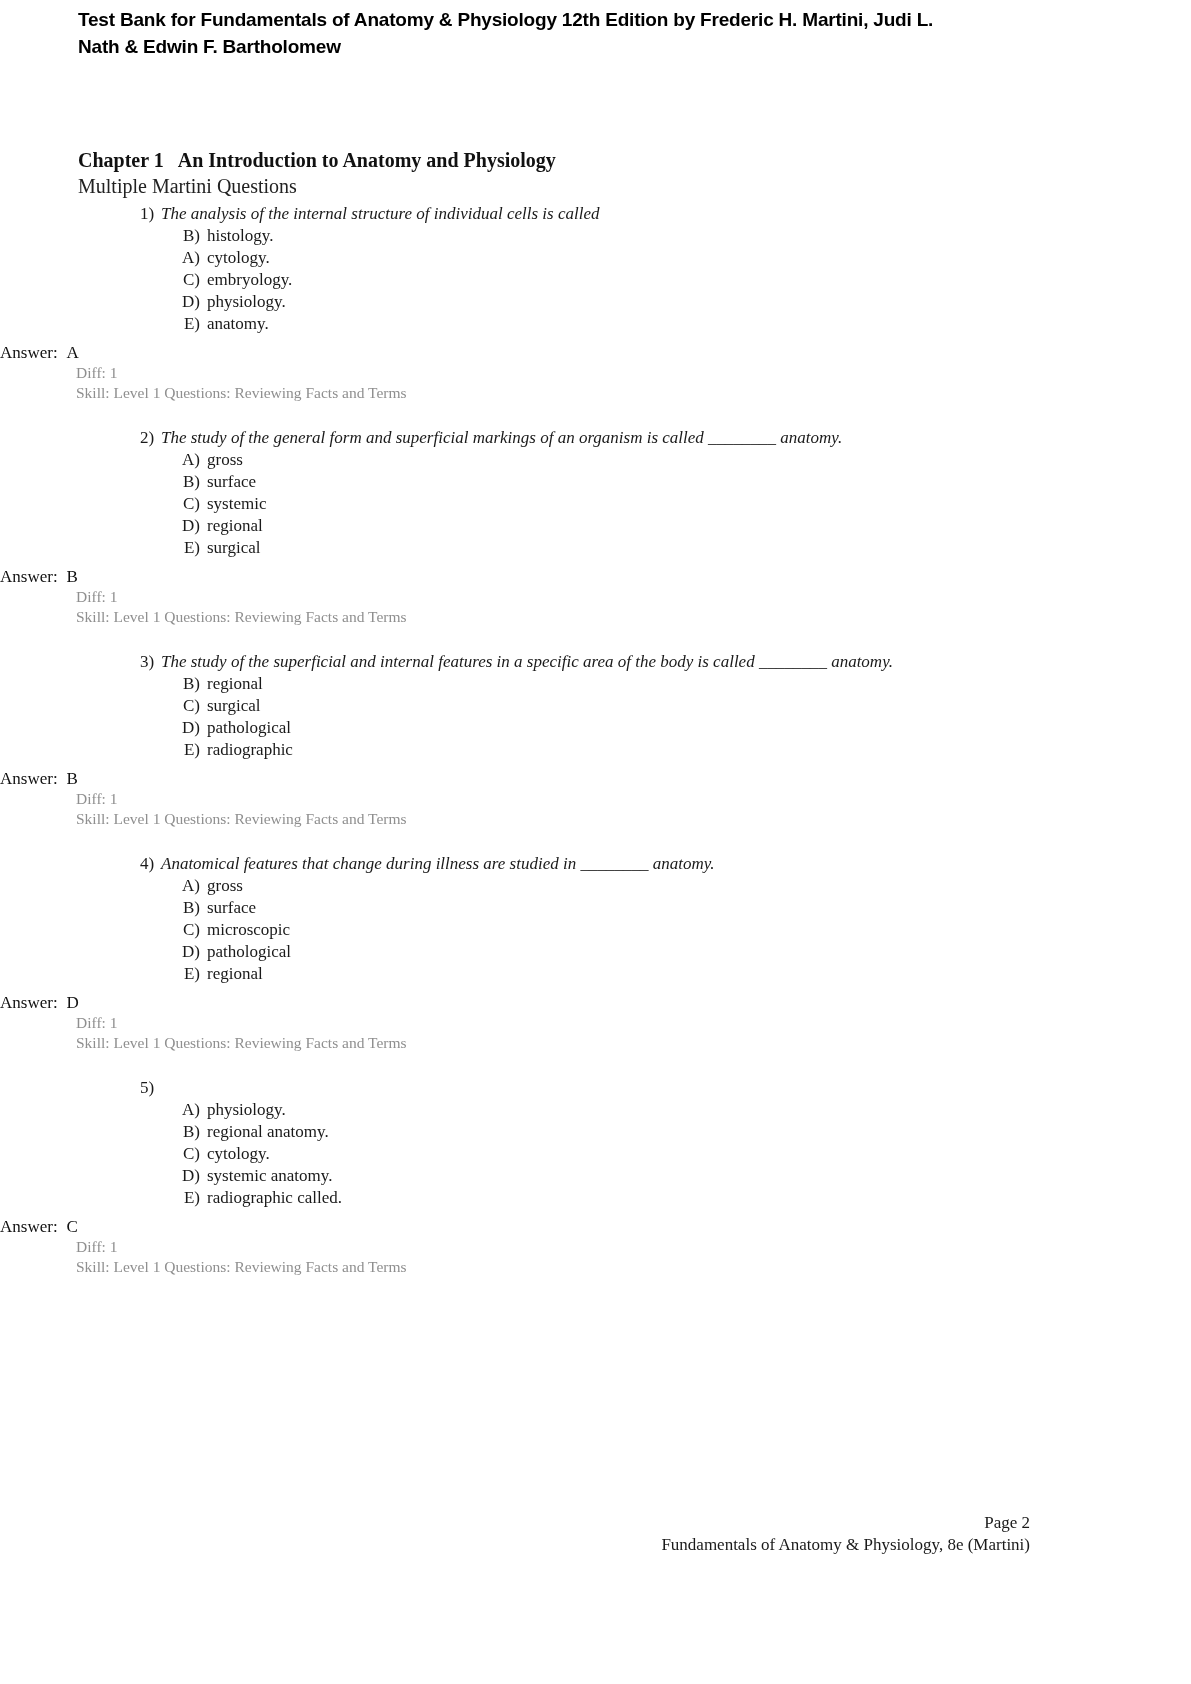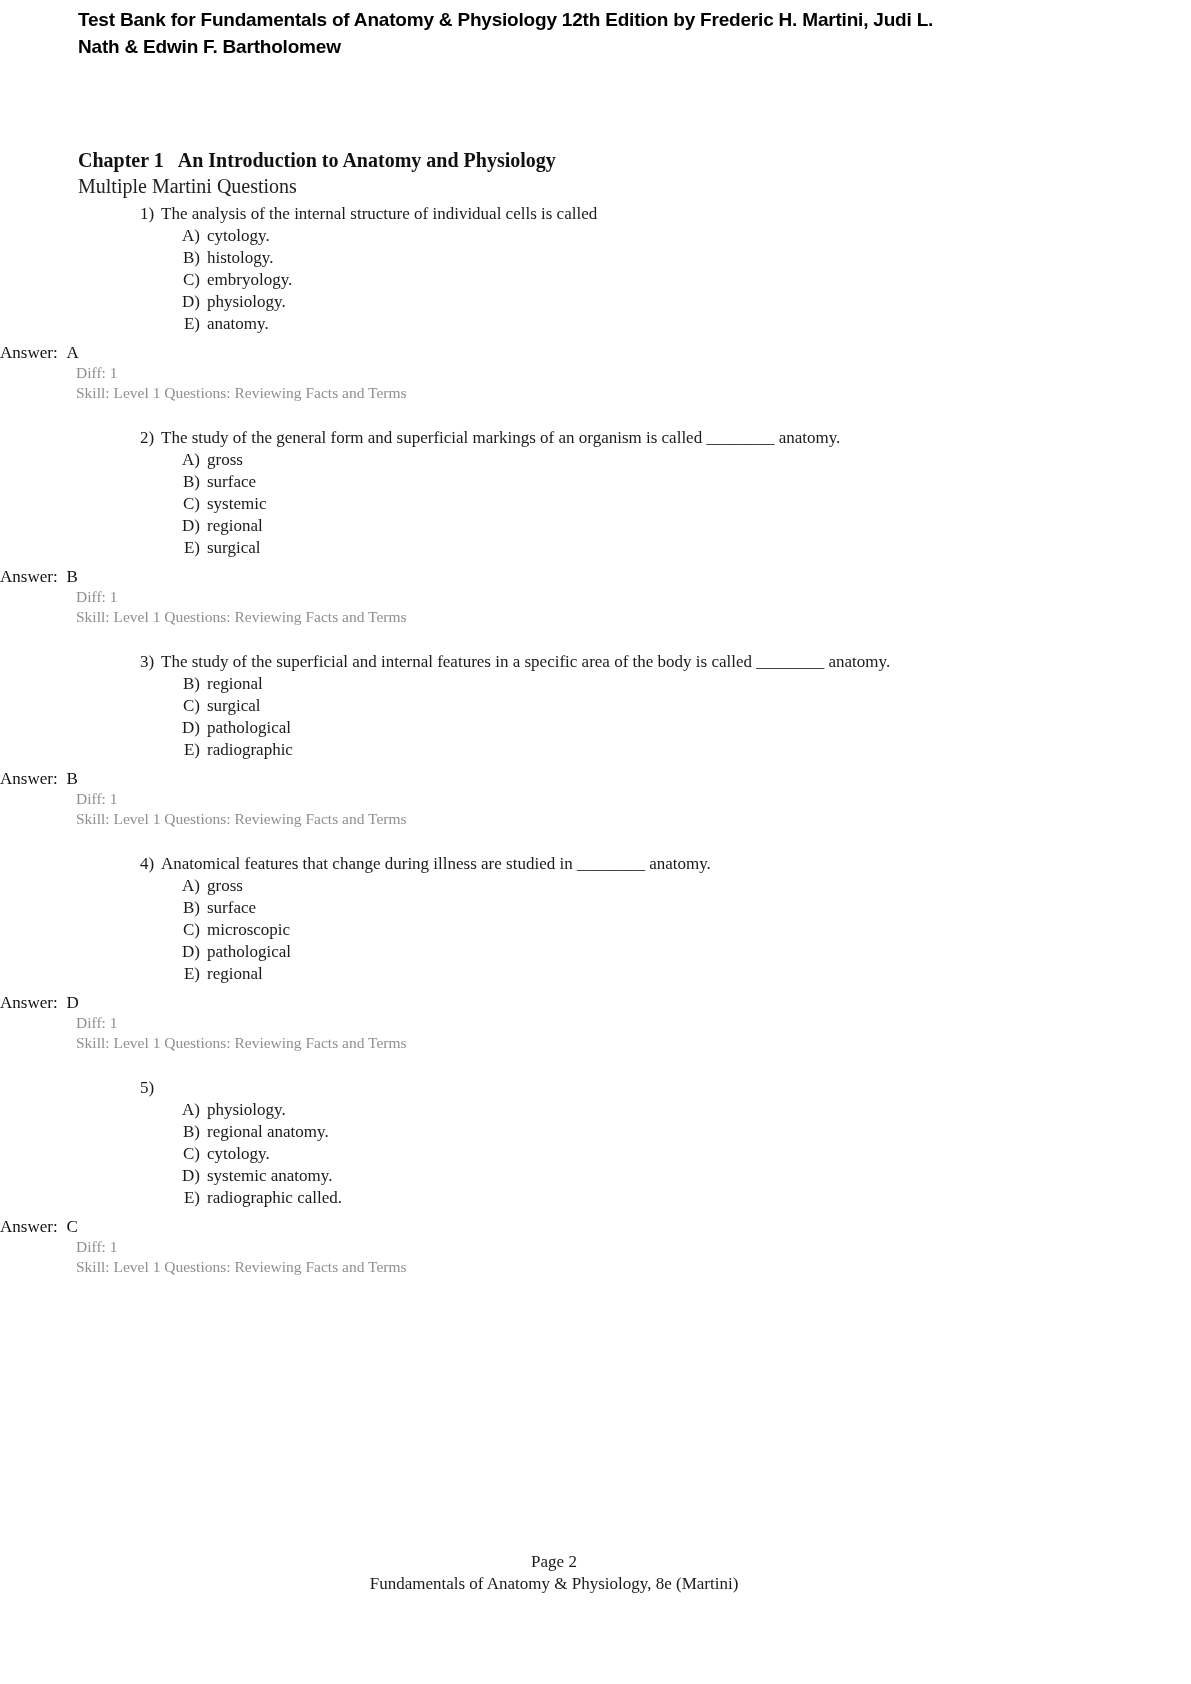--- a/index.html
+++ b/index.html
@@ -42,21 +42,21 @@
   }
   .question { margin-top: 23px; }
   .question.first { margin-top: 3px; }
   .q-line {
     display: flex;
     padding-left: 140px;
     font-size: 17px;
     line-height: 23px;
   }
   .q-num { width: 21px; flex-shrink: 0; }
-  .q-text { flex: 1; padding-right: 60px; }
+  .q-text { flex: 1; padding-right: 60px; font-style: italic; }
   .option {
     padding-left: 178px;
     font-size: 17px;
     line-height: 22px;
   }
   .opt-label {
     display: inline-block;
     width: 22px;
     text-align: right;
     margin-right: 7px;
@@ -69,24 +69,24 @@
   }
   .answer-value { margin-left: 9px; }
   .meta {
     padding-left: 76px;
     font-size: 15.5px;
     line-height: 20px;
     color: #8f8f8f;
   }
   .footer {
     position: absolute;
-    top: 1551px;
+    top: 1512px;
     left: 78px;
     width: 952px;
-    text-align: center;
+    text-align: right;
     font-size: 17px;
     line-height: 22px;
     color: #1a1a1a;
   }
 </style>
 </head>
 <body>
 
 <div class="page">
 
@@ -98,22 +98,22 @@
   <div class="chapter-heading">
     <span>Chapter 1</span><span class="chapter-title-text">An Introduction to Anatomy and Physiology</span>
   </div>
   <div class="mcq-heading">Multiple Martini Questions</div>
 
   <div class="question first">
     <div class="q-line">
       <span class="q-num">1)</span>
       <span class="q-text">The analysis of the internal structure of individual cells is called</span>
     </div>
+    <div class="option"><span class="opt-label">B)</span><span>histology.</span></div>
     <div class="option"><span class="opt-label">A)</span><span>cytology.</span></div>
-    <div class="option"><span class="opt-label">B)</span><span>histology.</span></div>
     <div class="option"><span class="opt-label">C)</span><span>embryology.</span></div>
     <div class="option"><span class="opt-label">D)</span><span>physiology.</span></div>
     <div class="option"><span class="opt-label">E)</span><span>anatomy.</span></div>
     <div class="answer-line"><span>Answer:</span><span class="answer-value">A</span></div>
     <div class="meta">Diff: 1</div>
     <div class="meta">Skill:  Level 1 Questions: Reviewing Facts and Terms</div>
   </div>
 
   <div class="question">
     <div class="q-line">

